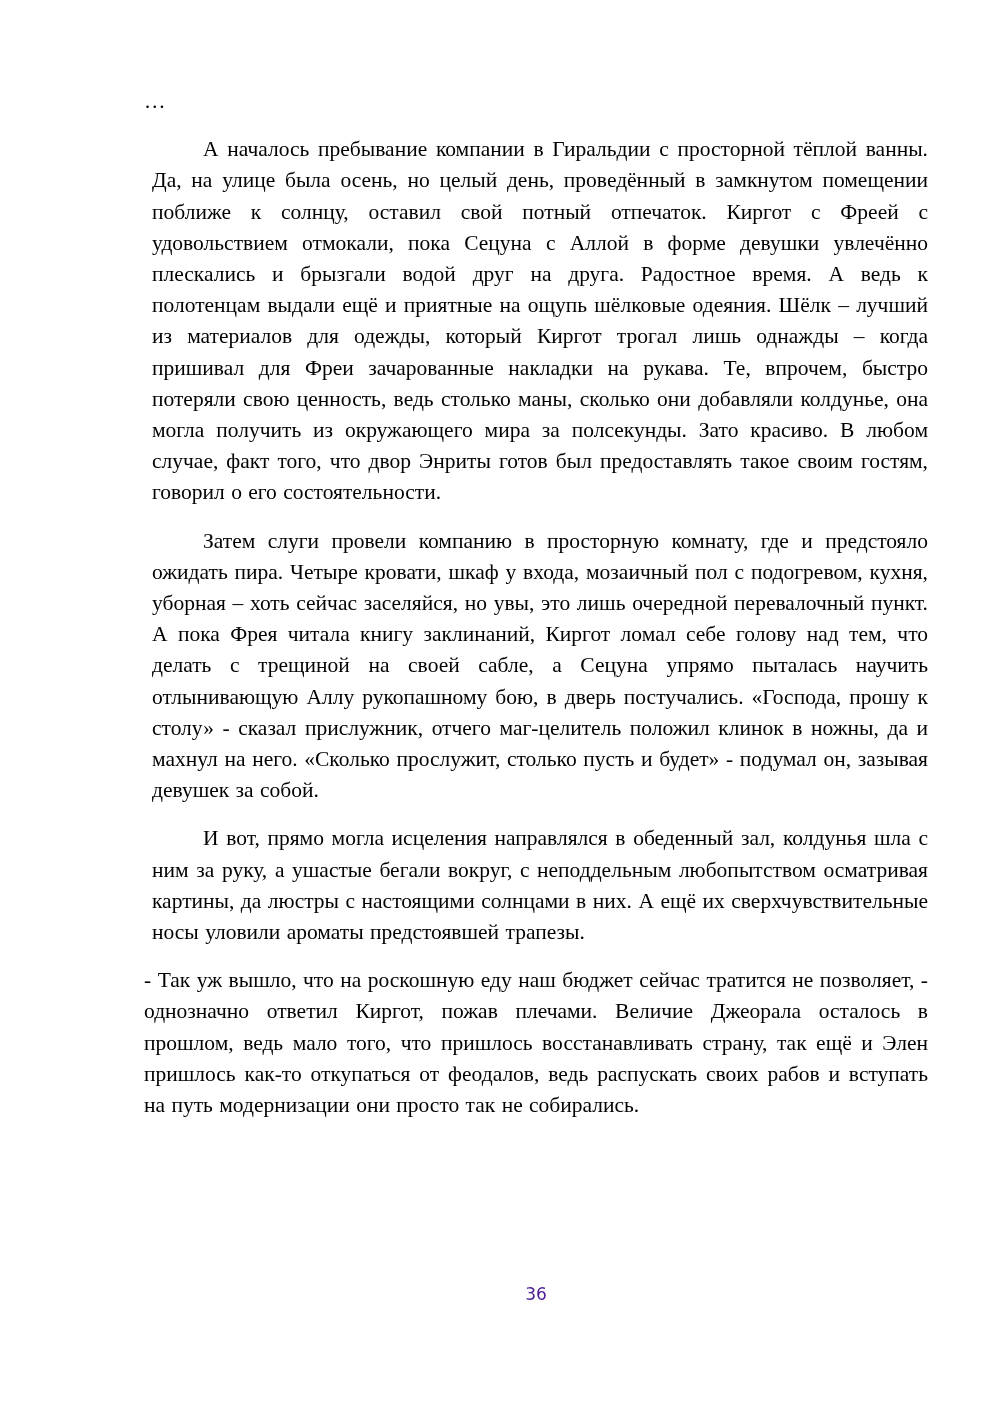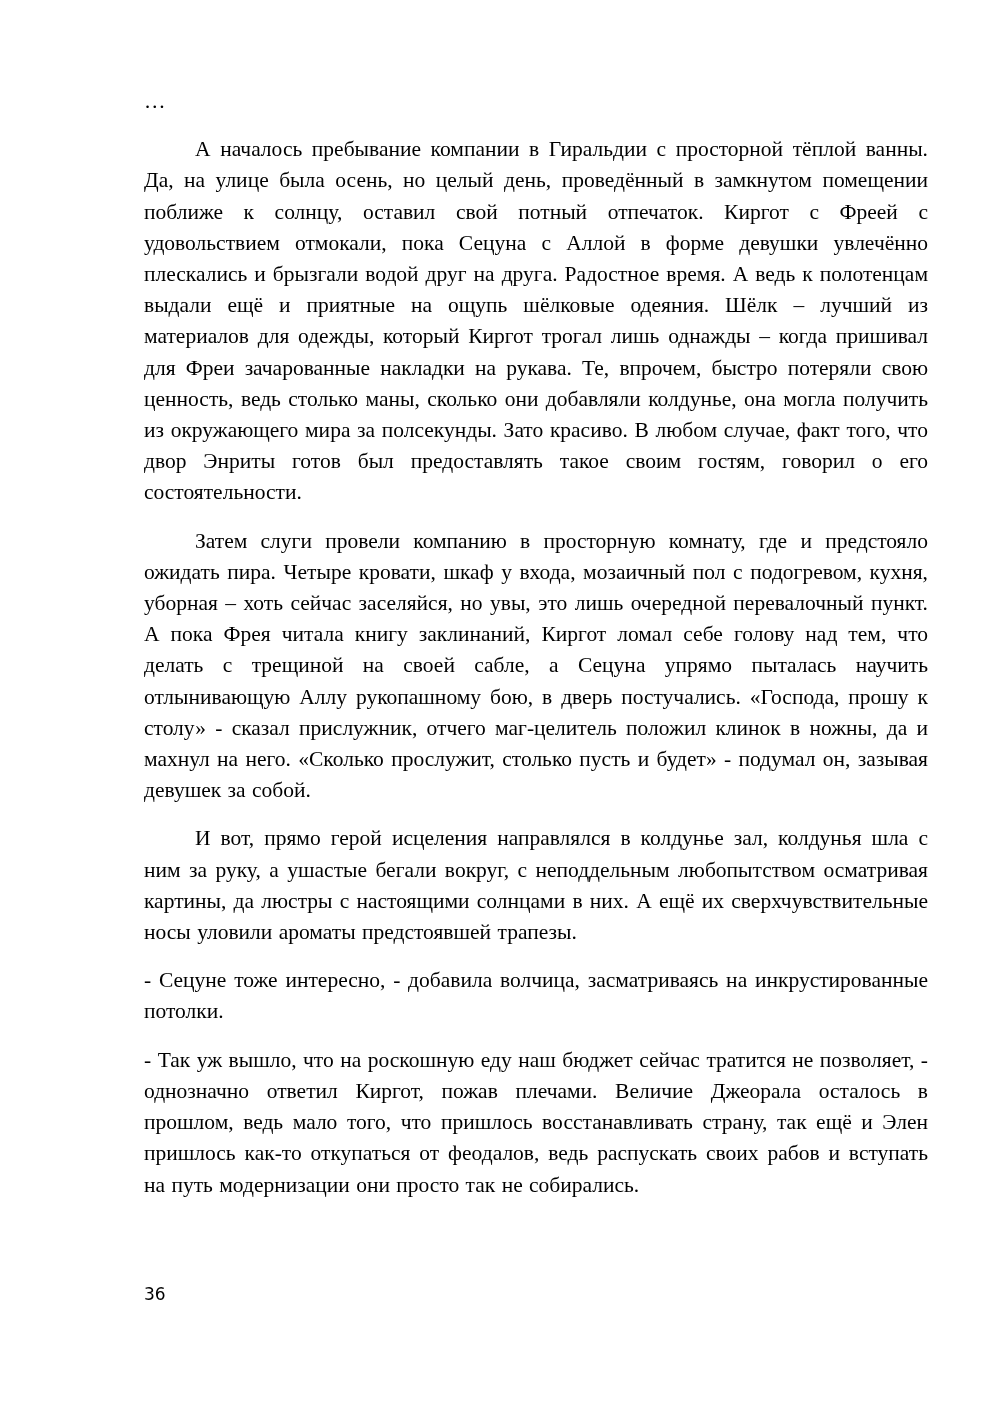--- a/index.html
+++ b/index.html
@@ -26,37 +26,38 @@
     font-size: 21.5px;
     line-height: 31.2px;
   }
   .para {
     margin: 0 0 17px 0;
     text-indent: 0;
     word-spacing: 1px;
   }
   .para.indent {
     text-indent: 51px;
+    margin-left: 8px;
   }
   .page-number {
     position: absolute;
     left: 144px;
     width: 784px;
     top: 1284px;
+    text-align: center;
     font-family: "DejaVu Sans", sans-serif;
     font-size: 17px;
-    color: #000000;
+    color: #4c1d95;
   }
 </style>
 </head>
 <body>
 
 <div class="page">
   <div class="content" id="paragraphs">
       <p class="para">…</p>
       <p class="para indent">А началось пребывание компании в Гиральдии с просторной тёплой ванны. Да, на улице была осень, но целый день, проведённый в замкнутом помещении поближе к солнцу, оставил свой потный отпечаток. Киргот с Фреей с удовольствием отмокали, пока Сецуна с Аллой в форме девушки увлечённо плескались и брызгали водой друг на друга. Радостное время. А ведь к полотенцам выдали ещё и приятные на ощупь шёлковые одеяния. Шёлк – лучший из материалов для одежды, который Киргот трогал лишь однажды – когда пришивал для Фреи зачарованные накладки на рукава. Те, впрочем, быстро потеряли свою ценность, ведь столько маны, сколько они добавляли колдунье, она могла получить из окружающего мира за полсекунды. Зато красиво. В любом случае, факт того, что двор Энриты готов был предоставлять такое своим гостям, говорил о его состоятельности.</p>
       <p class="para indent">Затем слуги провели компанию в просторную комнату, где и предстояло ожидать пира. Четыре кровати, шкаф у входа, мозаичный пол с подогревом, кухня, уборная – хоть сейчас заселяйся, но увы, это лишь очередной перевалочный пункт. А пока Фрея читала книгу заклинаний, Киргот ломал себе голову над тем, что делать с трещиной на своей сабле, а Сецуна упрямо пыталась научить отлынивающую Аллу рукопашному бою, в дверь постучались. «Господа, прошу к столу» - сказал прислужник, отчего маг-целитель положил клинок в ножны, да и махнул на него. «Сколько прослужит, столько пусть и будет» - подумал он, зазывая девушек за собой.</p>
-      <p class="para indent">И вот, прямо герой исцеления направлялся в колдунье зал, колдунья шла с ним за руку, а ушастые бегали вокруг, с неподдельным любопытством осматривая картины, да люстры с настоящими солнцами в них. А ещё их сверхчувствительные носы уловили ароматы предстоявшей трапезы.</p>
-      <p class="para">- Сецуне тоже интересно, - добавила волчица, засматриваясь на инкрустированные потолки.</p>
+      <p class="para indent">И вот, прямо могла исцеления направлялся в обеденный зал, колдунья шла с ним за руку, а ушастые бегали вокруг, с неподдельным любопытством осматривая картины, да люстры с настоящими солнцами в них. А ещё их сверхчувствительные носы уловили ароматы предстоявшей трапезы.</p>
       <p class="para">- Так уж вышло, что на роскошную еду наш бюджет сейчас тратится не позволяет, - однозначно ответил Киргот, пожав плечами. Величие Джеорала осталось в прошлом, ведь мало того, что пришлось восстанавливать страну, так ещё и Элен пришлось как-то откупаться от феодалов, ведь распускать своих рабов и вступать на путь модернизации они просто так не собирались.</p>
     </div>
   <div class="page-number">36</div>
 </div>
 
 </body></html>

